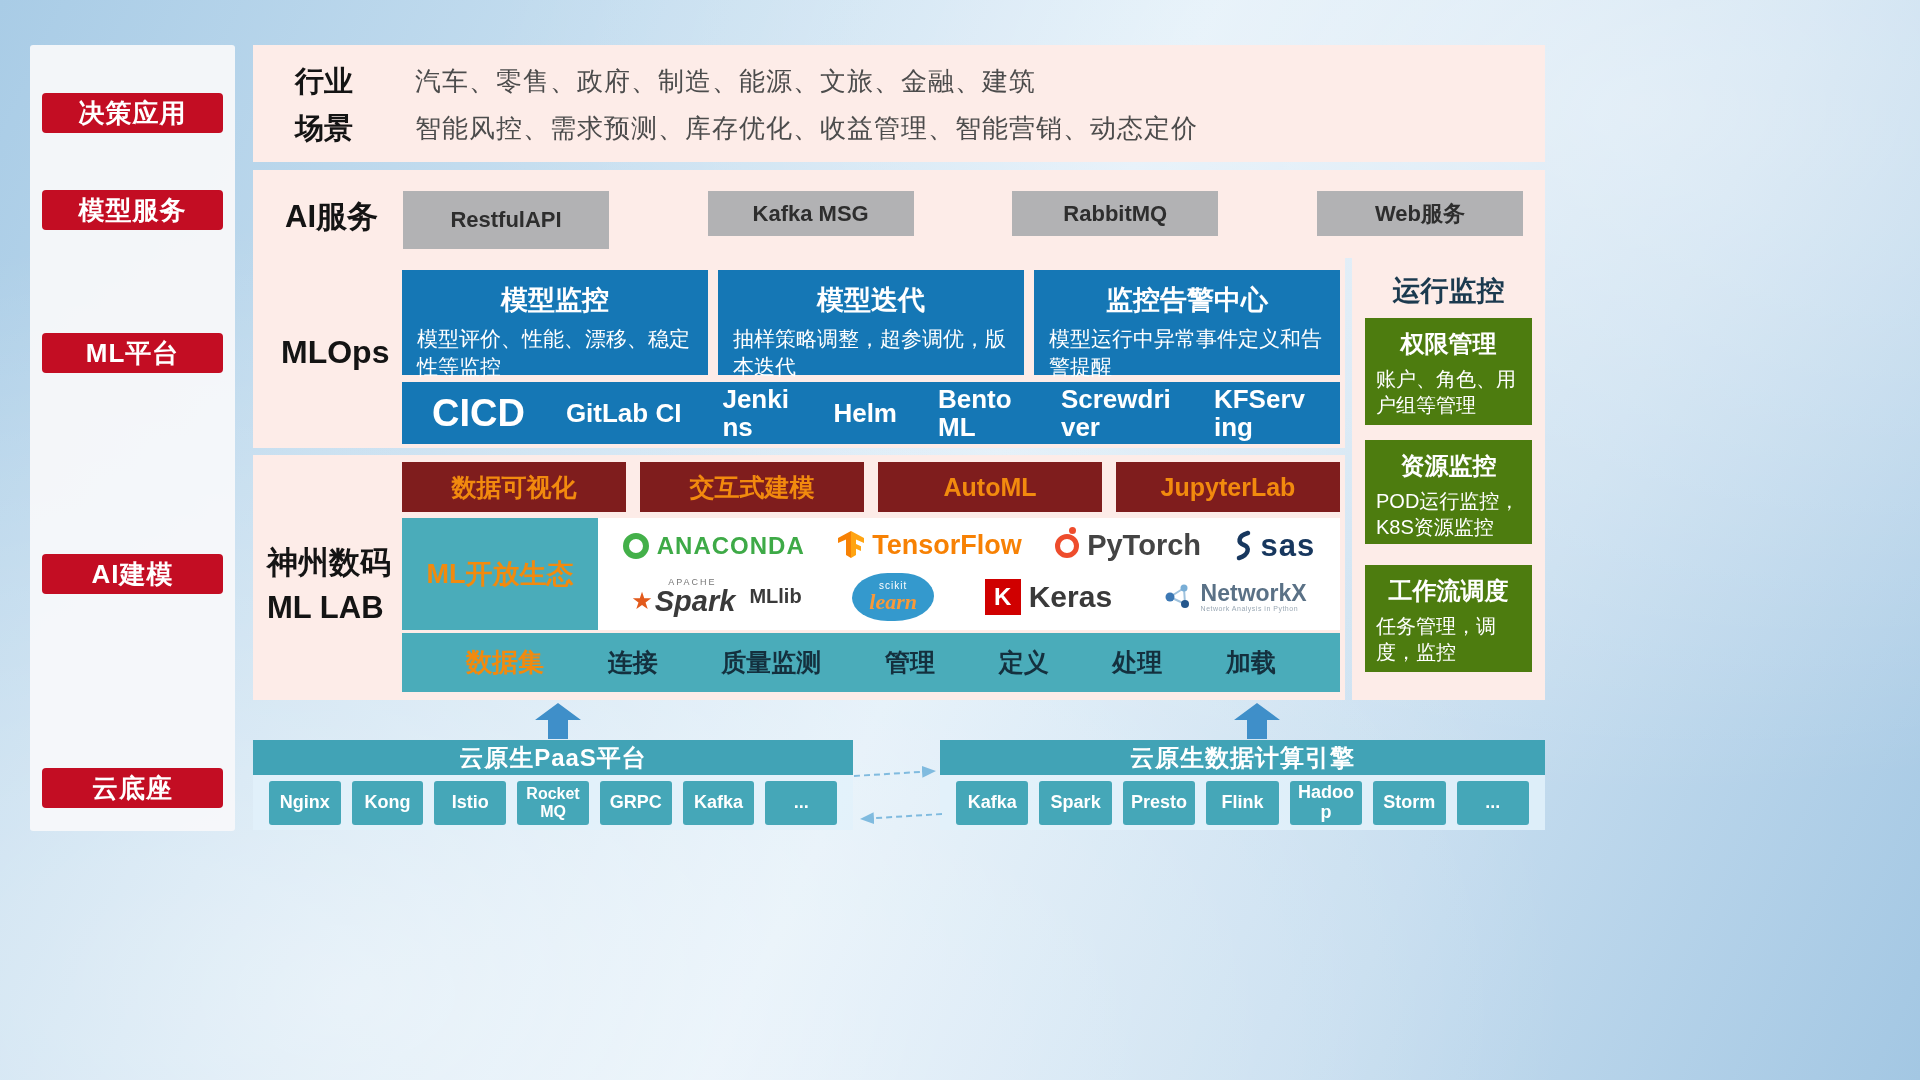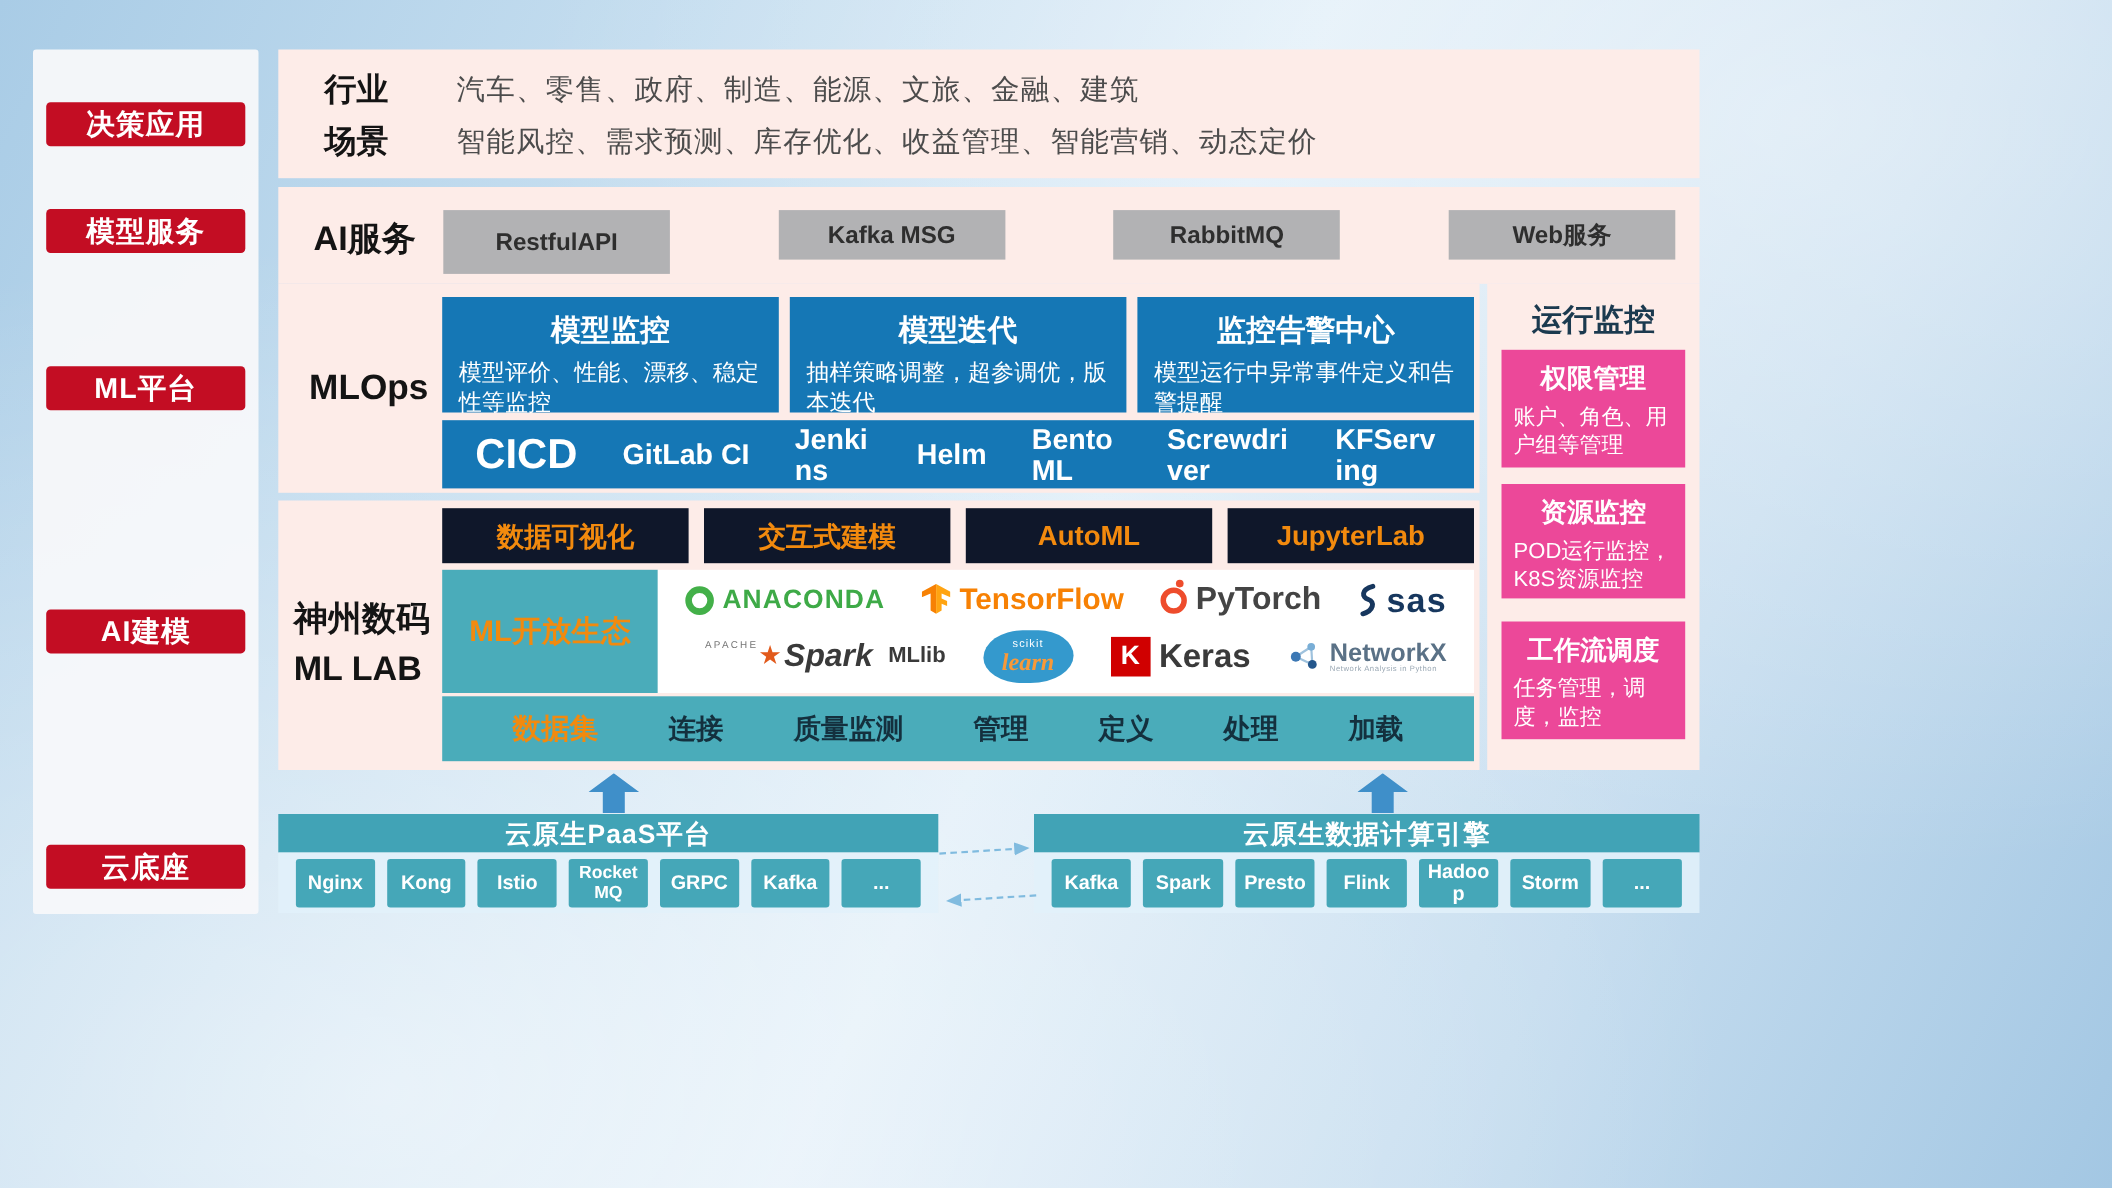--- a/index.html
+++ b/index.html
@@ -22,42 +22,42 @@
   .graybtn { background:#b2b2b4; color:#2e2e2e; font-weight:bold; font-size:22px;
     display:flex; align-items:center; justify-content:center; cursor:pointer; }
   .bluecard { background:#1577b5; color:#fff; flex:1; }
   .bc-title { font-size:27px; font-weight:bold; text-align:center; margin:12px 0 7px; }
   .bc-desc { font-size:21px; line-height:1.32; padding:0 15px; }
   .cicd { position:absolute; background:#1577b5; color:#fff; display:flex; align-items:center;
     justify-content:space-between; padding:0 30px; }
   .cicd-label { font-size:38px; font-weight:bold; }
   .cicd-item { font-size:26px; font-weight:bold; line-height:1.08; word-break:break-all; }
   .montitle { text-align:center; margin-top:14px; font-size:28px; font-weight:bold; color:#1b3a4f; }
-  .moncard { position:absolute; left:13px; width:167px; background:#ec4899; padding:10px 11px; }
+  .moncard { position:absolute; left:13px; width:167px; background:#4d7c0f; padding:10px 11px; }
   .mc-title { color:#fff; font-weight:bold; font-size:24px; text-align:center; }
   .mc-desc { color:#fff; font-size:20px; line-height:1.32; margin-top:6px; }
   .mllab-label { position:absolute; left:14px; top:86px; width:132px; text-align:left;
     font-weight:bold; font-size:31px; line-height:1.45; color:#141414; }
   .toolrow { position:absolute; display:flex; gap:14px; }
-  .tealbtn { flex:1; background:#0f172a; display:flex; align-items:center; justify-content:center;
+  .tealbtn { flex:1; background:#7f1d1d; display:flex; align-items:center; justify-content:center;
     color:#f28a0e; font-weight:bold; font-size:25px; cursor:pointer; }
   .eco { position:absolute; display:flex; }
   .eco-label { width:196px; background:#4aacba; color:#f28a0e; font-weight:bold; font-size:27px;
     display:flex; align-items:center; justify-content:center; }
   .eco-logos { flex:1; background:#ffffff; display:flex; flex-direction:column; justify-content:space-around; padding:5px 8px; }
   .logo-row { display:flex; align-items:center; justify-content:space-around; }
   .logo { display:flex; align-items:center; gap:8px; }
   .ana-ring { width:26px; height:26px; border:6px solid #43b049; border-radius:50%; display:inline-block; }
   .ana-text { color:#3eaa47; font-weight:bold; font-size:24px; letter-spacing:1px; }
   .tf-text { color:#f78104; font-weight:bold; font-size:27px; }
   .pt-icon { width:24px; height:24px; border:5px solid #ee4c2c; border-radius:50%; display:inline-block; position:relative; }
   .pt-icon::after { content:""; position:absolute; width:7px; height:7px; background:#ee4c2c; border-radius:50%; top:-12px; right:-2px; }
   .pt-text { color:#444; font-weight:bold; font-size:29px; }
   .sas-text { color:#17375e; font-weight:bold; font-size:31px; letter-spacing:1px; }
-  .spark-block { display:flex; flex-direction:row; align-items:flex-start; line-height:1; }
+  .spark-block { display:flex; flex-direction:column; align-items:center; line-height:1; }
   .apache { font-size:9px; color:#777; letter-spacing:2px; margin-left:18px; }
   .spark-line { display:flex; align-items:center; }
   .spark-star { color:#e25a1c; font-size:24px; margin-right:2px; }
   .spark-text { color:#3a3a3a; font-weight:bold; font-size:29px; font-style:italic; }
   .mllib-text { color:#3a3a3a; font-weight:bold; font-size:20px; margin-left:6px; }
   .sk-blob { width:82px; height:48px; background:#3499cd; border-radius:50% 45% 55% 50% / 60% 55% 60% 55%;
     display:flex; flex-direction:column; align-items:center; justify-content:center; line-height:1; }
   .sk-top { color:#fff; font-size:10px; letter-spacing:1px; }
   .sk-learn { color:#f89939; font-size:22px; font-style:italic; font-family:"Liberation Serif","DejaVu Serif",serif; font-weight:bold; }
   .keras-k { width:36px; height:36px; background:#d00000; color:#fff; font-weight:bold; font-size:24px;

